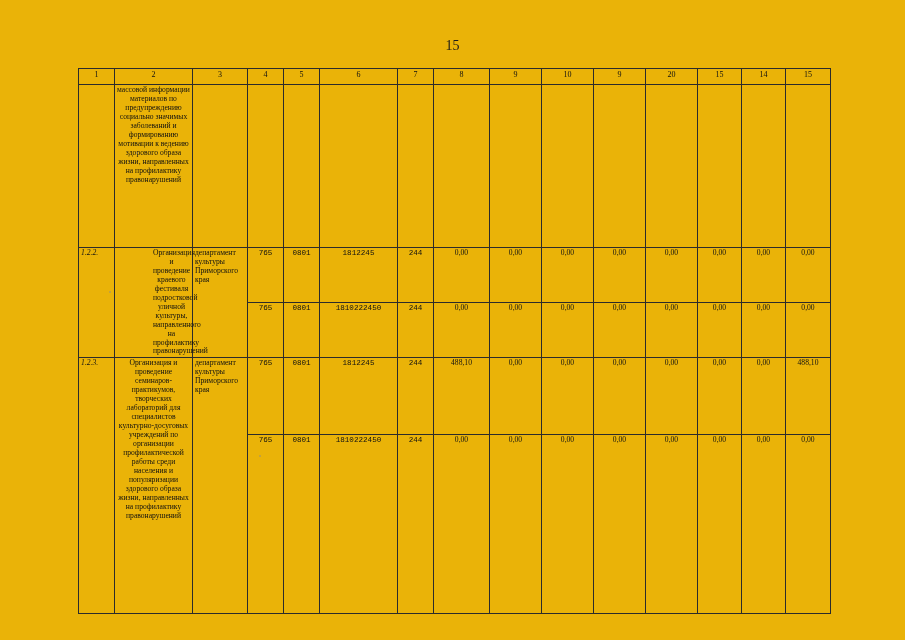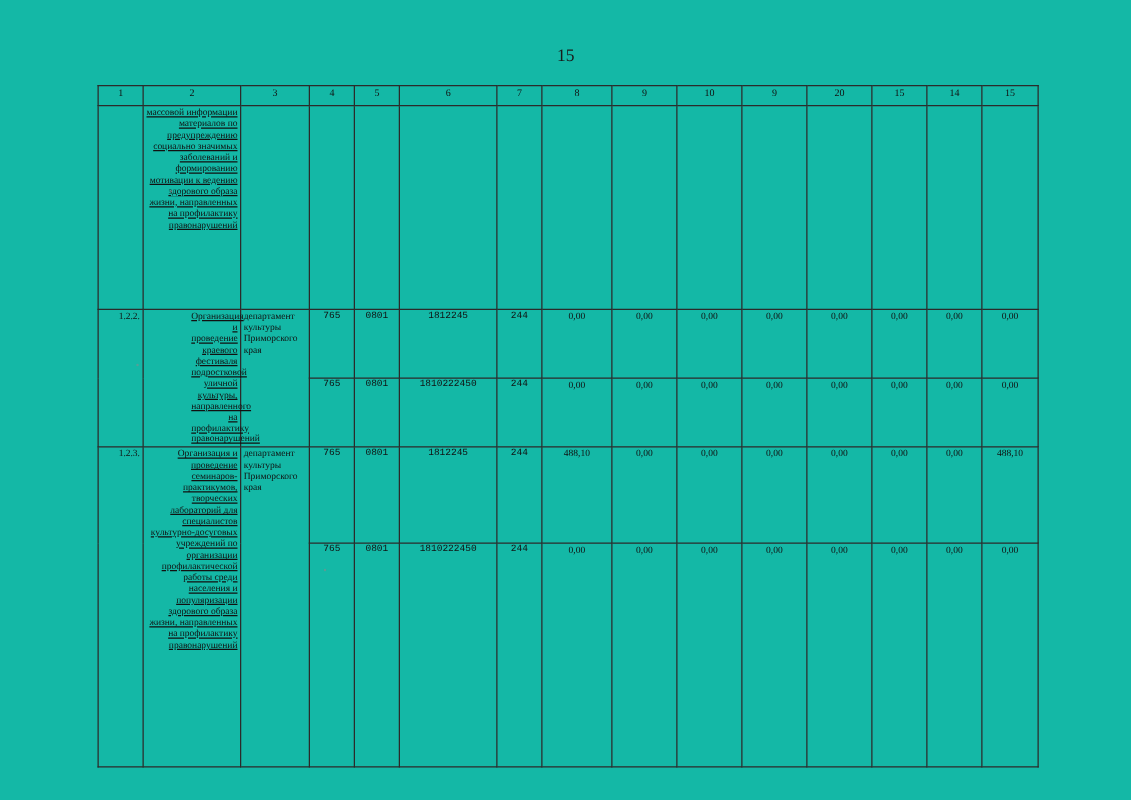--- a/index.html
+++ b/index.html
@@ -12,21 +12,21 @@
     height: 640px;
     font-family: "Liberation Serif", serif;
     color: #111111;
     position: relative;
     overflow: hidden;
   }
   .page {
     position: relative;
     width: 905px;
     height: 640px;
-    background: #14b8a6;
+    background: #eab308;
   }
   .page-number {
     position: absolute;
     top: 38px;
     left: 0;
     width: 905px;
     text-align: center;
     font-size: 14px;
     font-family: "Liberation Serif", serif;
     color: #1a1a1a;
@@ -50,33 +50,33 @@
     vertical-align: top;
     font-weight: normal;
   }
   .colhdr td {
     text-align: center;
     vertical-align: middle;
     height: 13px;
     font-size: 8px;
   }
   .c-num {
-    text-align: right;
-    vertical-align: middle;
+    text-align: left;
+    vertical-align: middle;
+    font-style: italic;
   }
   .c-mid {
     text-align: center;
     vertical-align: middle;
     font-family: Liberation Mono, monospace;
   }
   .c-name {
-    text-align: right;
+    text-align: center;
     vertical-align: top;
     padding-top: 2px;
-    text-decoration: underline;
   }
   .c-dept {
     text-align: left;
     vertical-align: top;
     padding-top: 2px;
     margin-top: 12px;
   }
   .money {
     text-align: center;
     vertical-align: middle;

